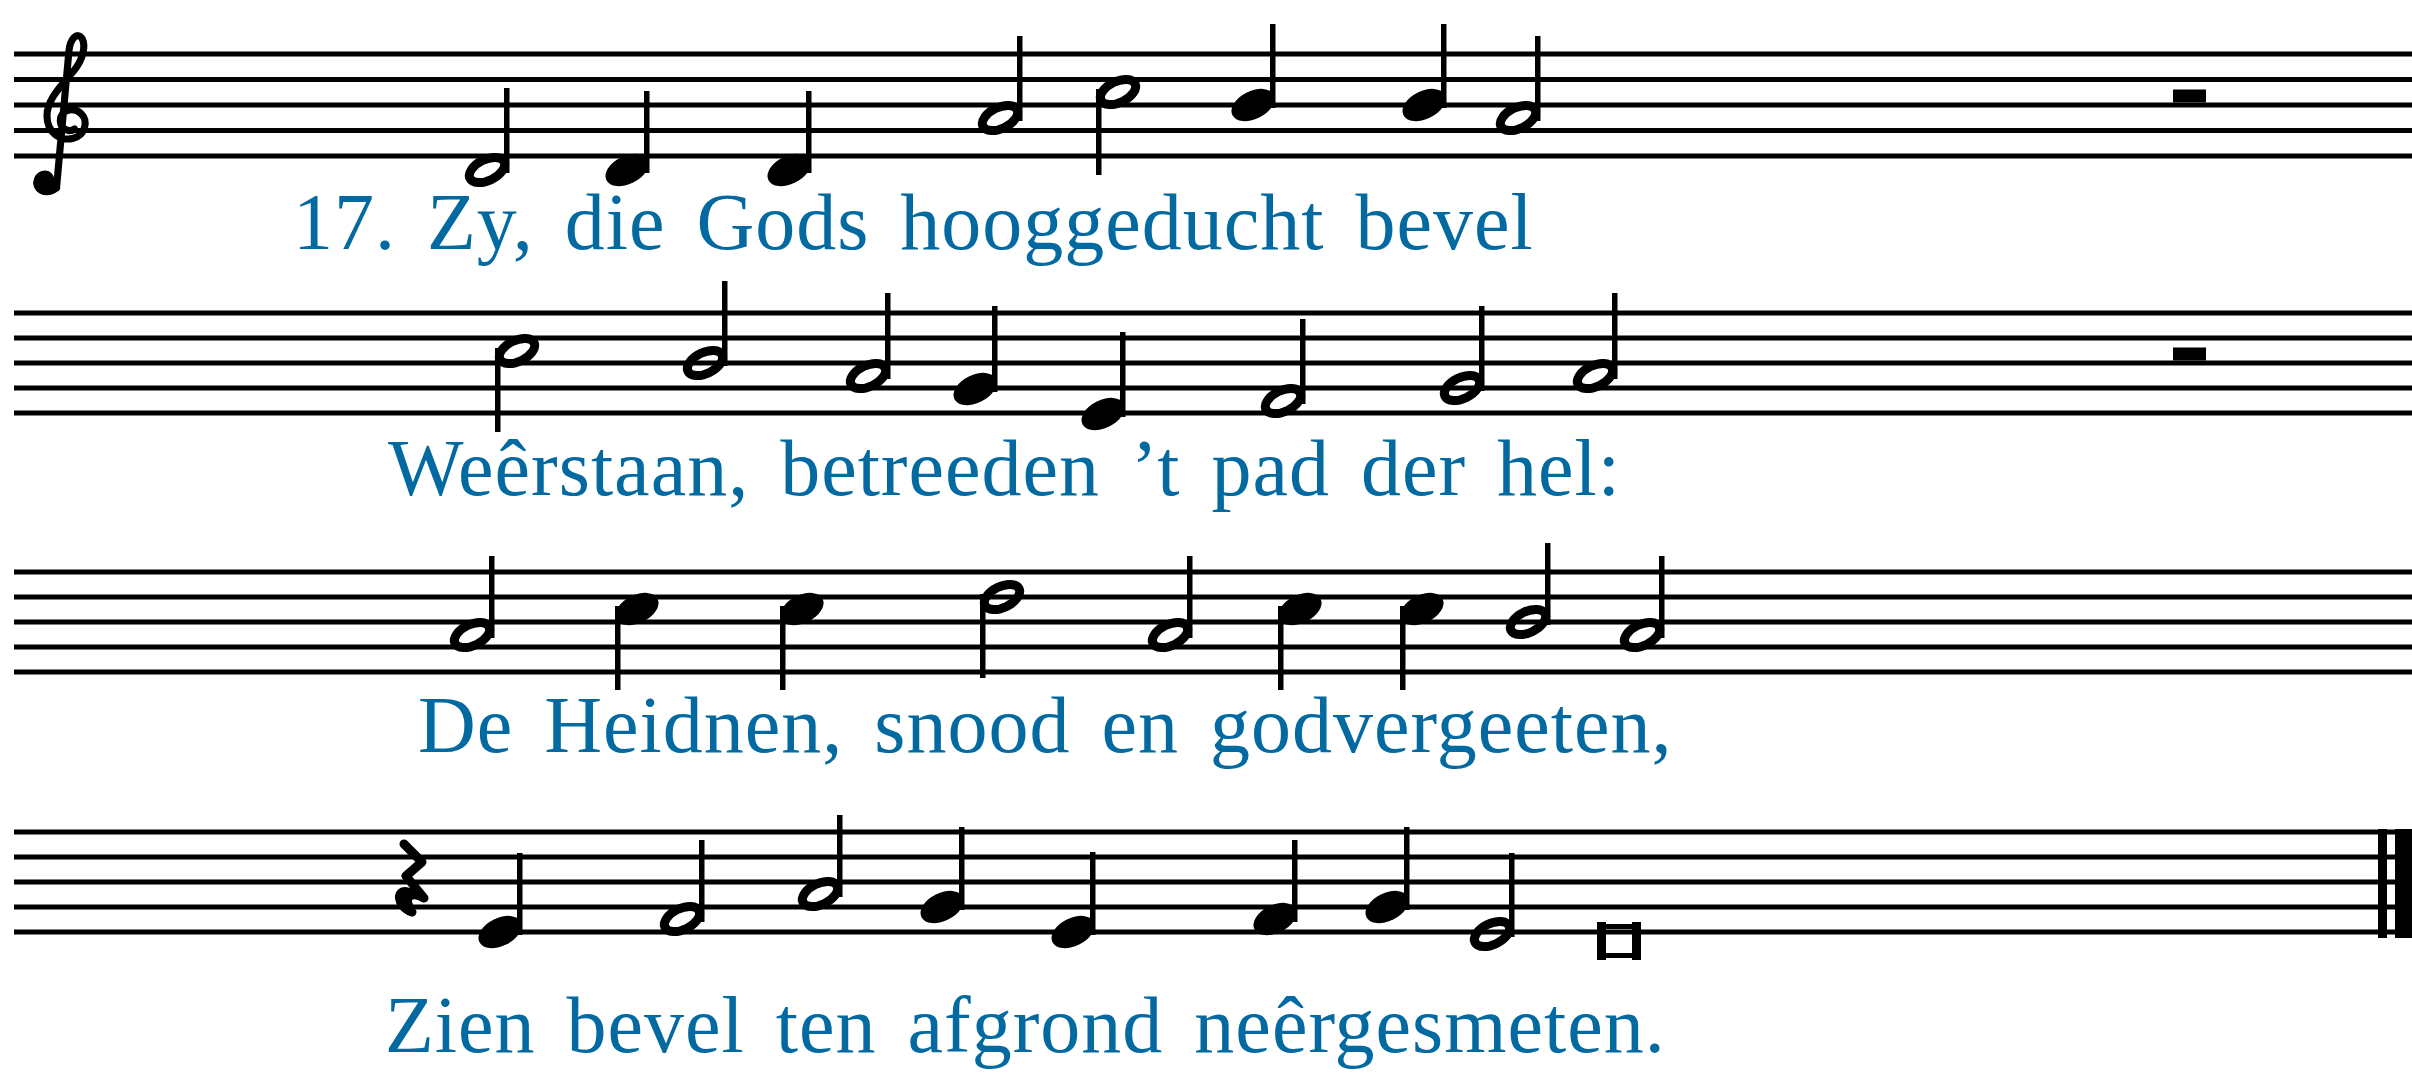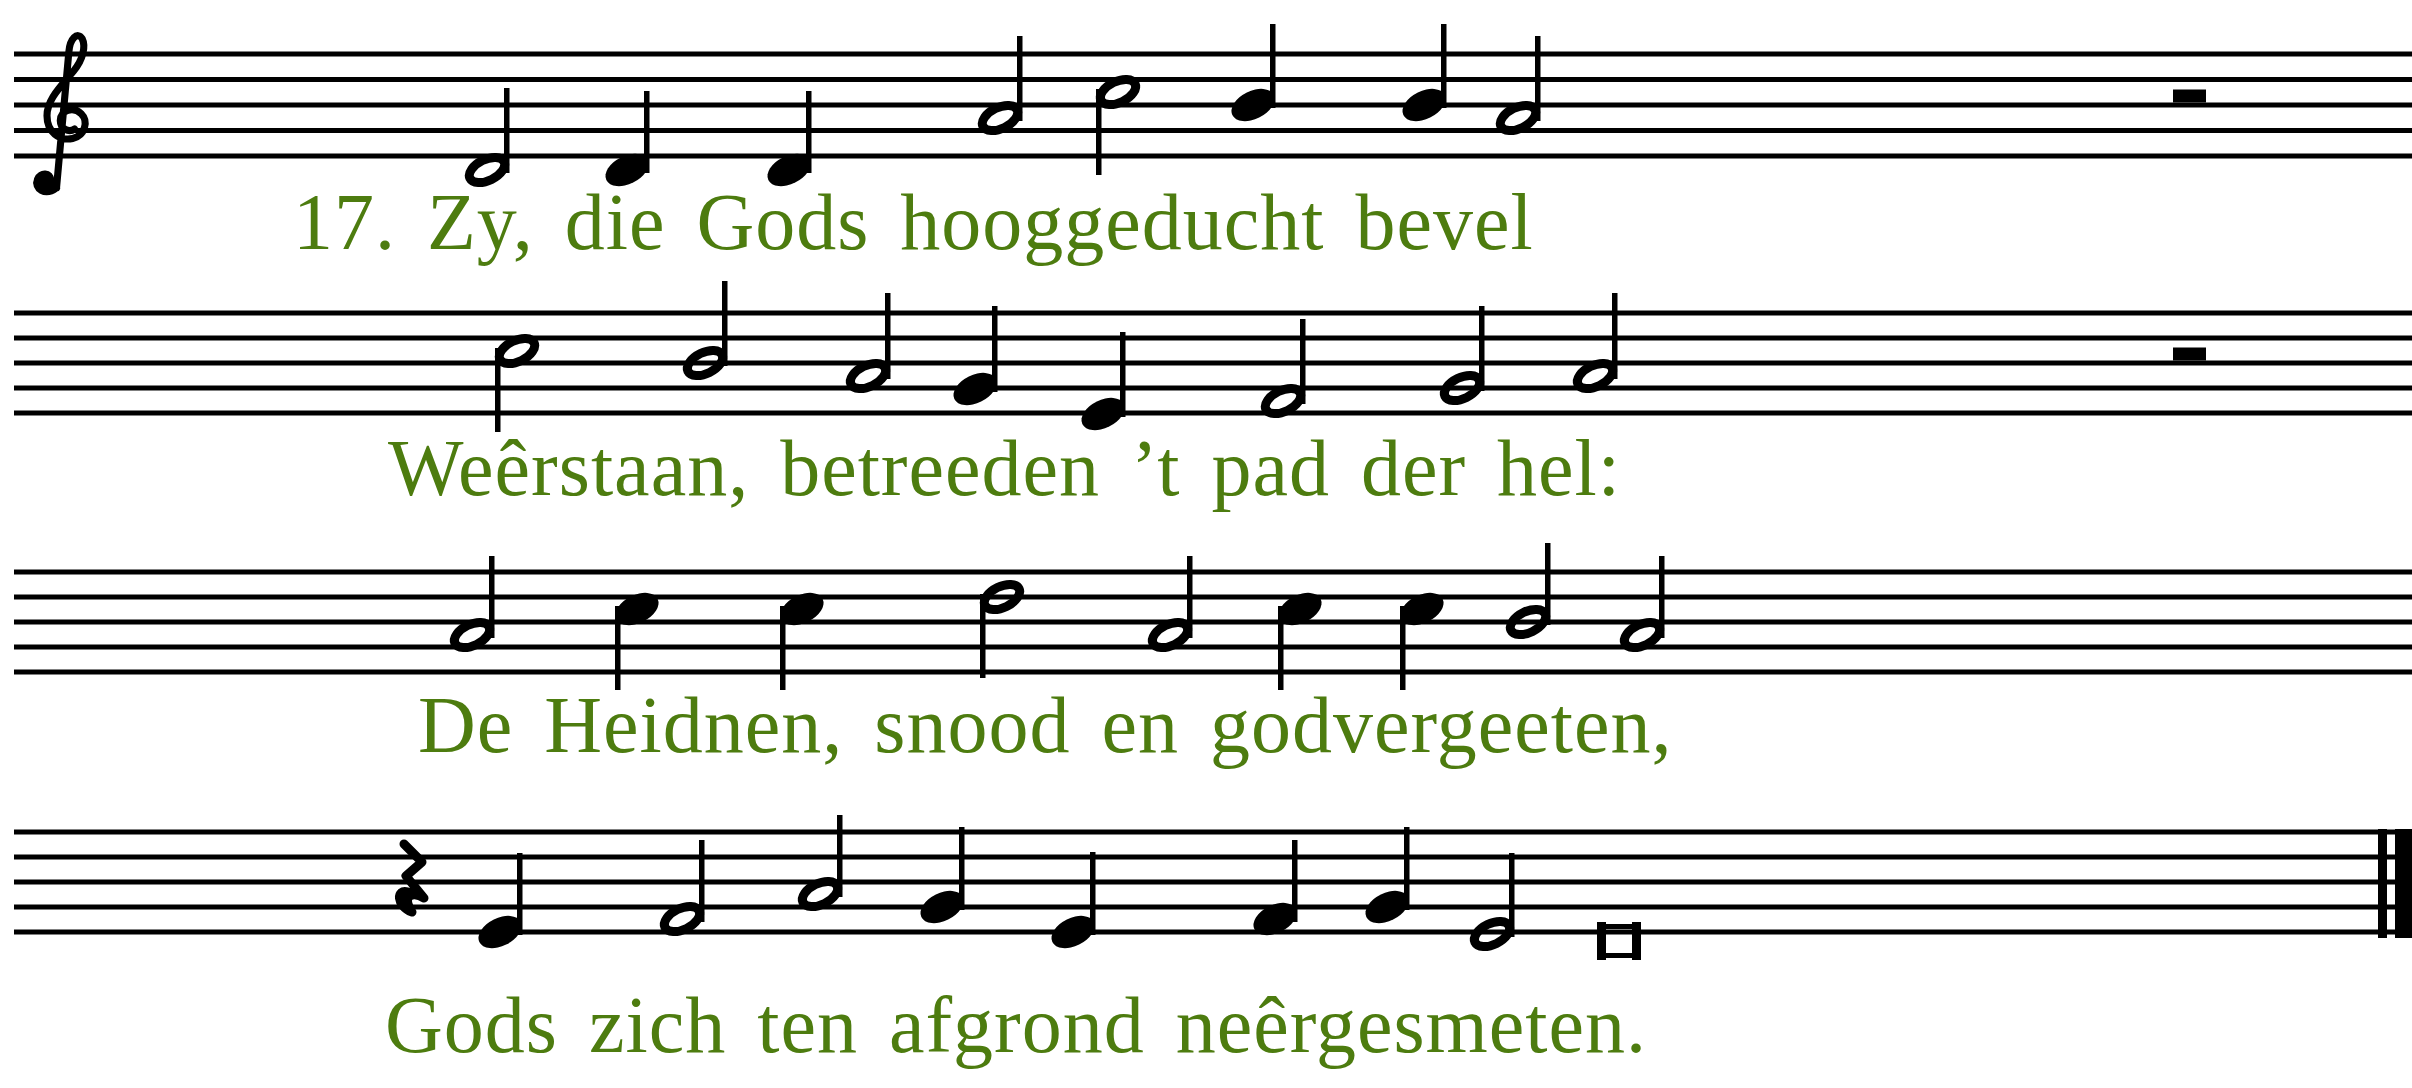--- a/index.html
+++ b/index.html
@@ -8,21 +8,21 @@
     width:2412px;height:1088px;
     background:#ffffff;
     overflow:hidden;
     font-family:"Liberation Serif","DejaVu Serif",serif;
   }
   .score-svg{position:absolute;left:0;top:0;}
   .lyric{
     position:absolute;
     font-size:80px;
     line-height:1;
-    color:#4d7c0f;
+    color:#0369a1;
     letter-spacing:1px;
     word-spacing:10px;
     white-space:nowrap;
   }
 </style>
 </head>
 <body>
 
 <div class="page">
   <svg class="score-svg" width="2412" height="1088" viewBox="0 0 2412 1088" xmlns="http://www.w3.org/2000/svg">
@@ -189,15 +189,15 @@
       <rect x="2395" y="829" width="17" height="109" fill="#000000"></rect>
       <g transform="translate(28,14) scale(0.95)">
         <path d="M30 183 C18 192 6 184 10 174 C13 166 24 167 24 175 C24 181 18 184 13 183 M30 183 L43 40 C44 26 52 18 57 26 C61 34 58 48 48 60 C34 77 20 90 20 107 C20 124 33 134 47 131 C60 128 64 113 56 105 C48 97 34 101 34 112 C34 121 43 125 49 121" fill="none" stroke="#000000" stroke-width="7.5" stroke-linecap="round"></path>
         <circle cx="14" cy="177" r="8" fill="#000000"></circle>
       </g>
     </svg>
   <div id="lyrics-layer">
       <div class="lyric" style="left: 293px; top: 182px;">17. Zy, die Gods hooggeducht bevel</div>
       <div class="lyric" style="left: 388px; top: 428px;">Weêrstaan, betreeden ’t pad der hel:</div>
       <div class="lyric" style="left: 418px; top: 685px;">De Heidnen, snood en godvergeeten,</div>
-      <div class="lyric" style="left: 385px; top: 985px;">Gods zich ten afgrond neêrgesmeten.</div>
+      <div class="lyric" style="left: 385px; top: 985px;">Zien bevel ten afgrond neêrgesmeten.</div>
     </div>
 </div>
 
 </body></html>

